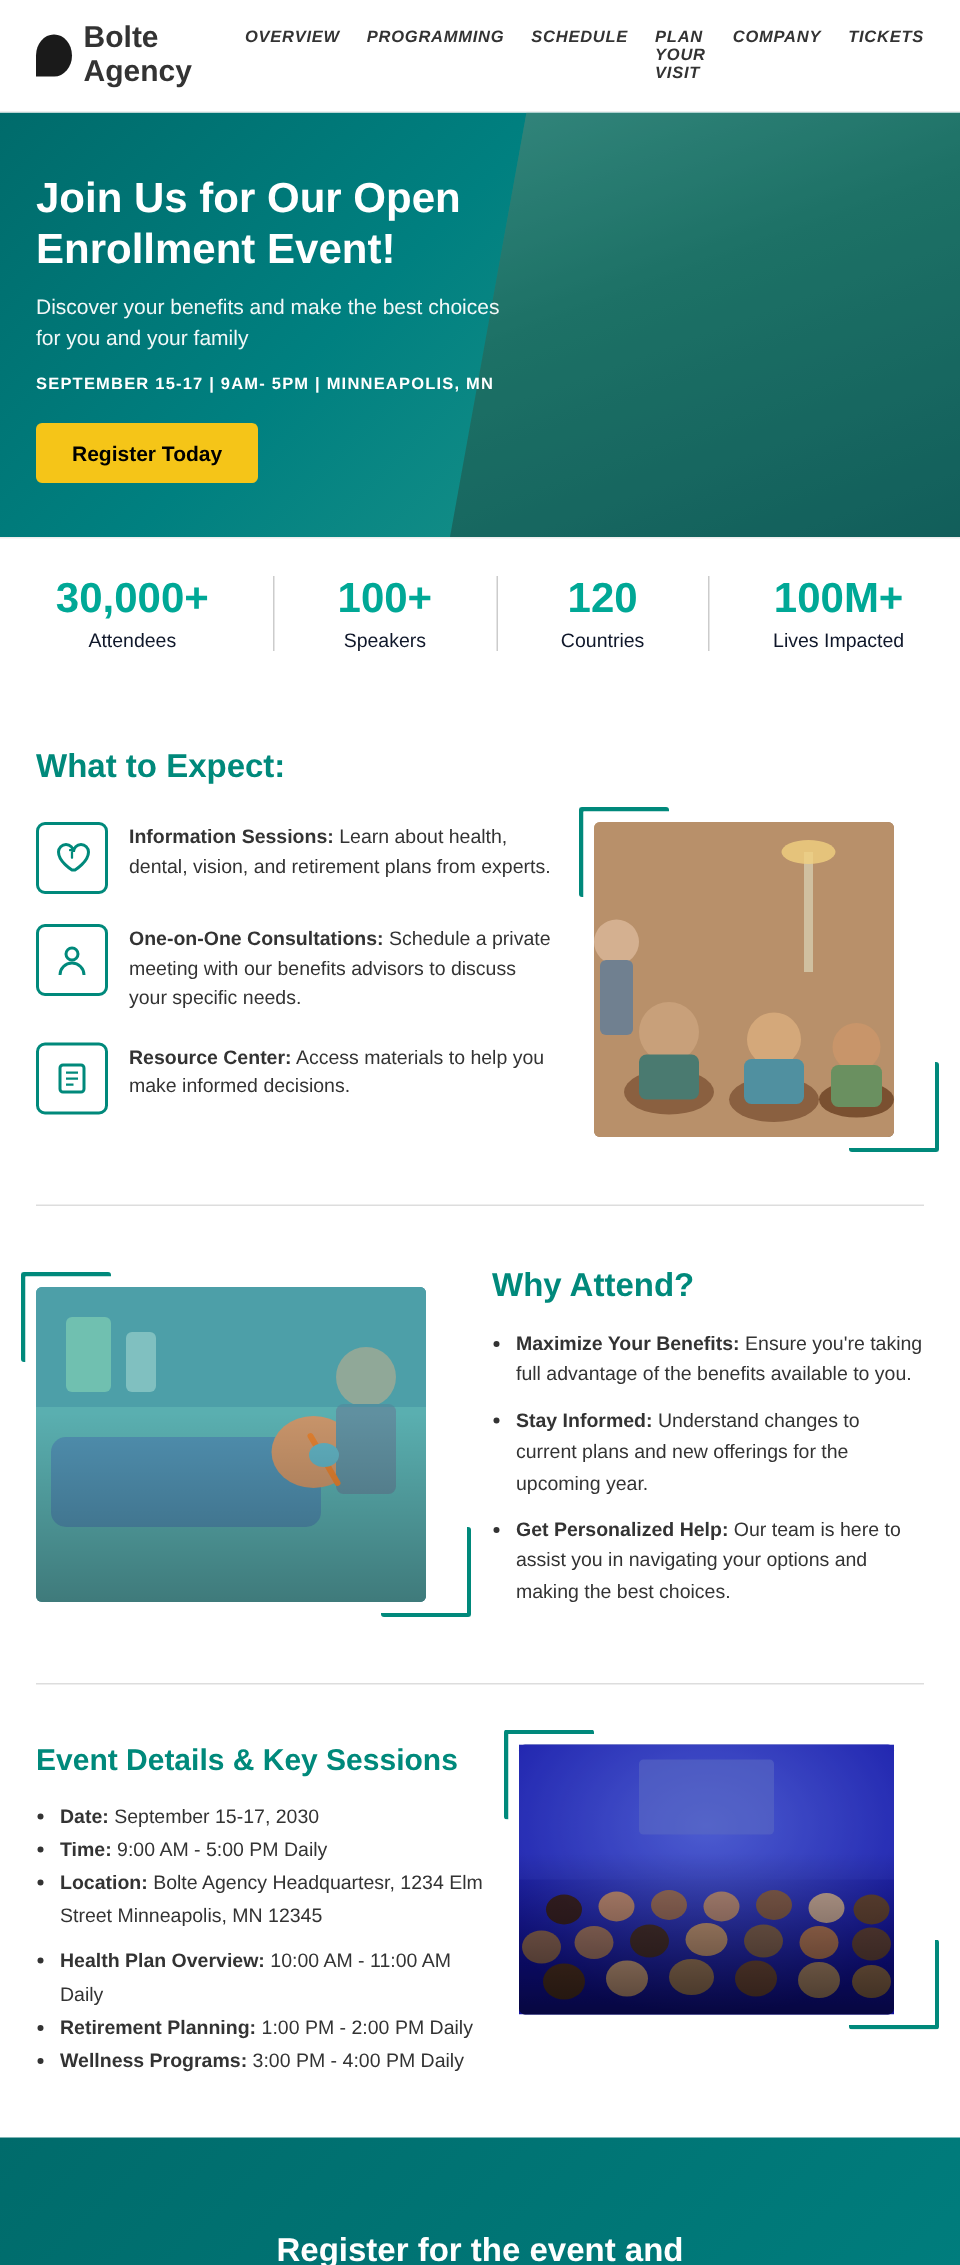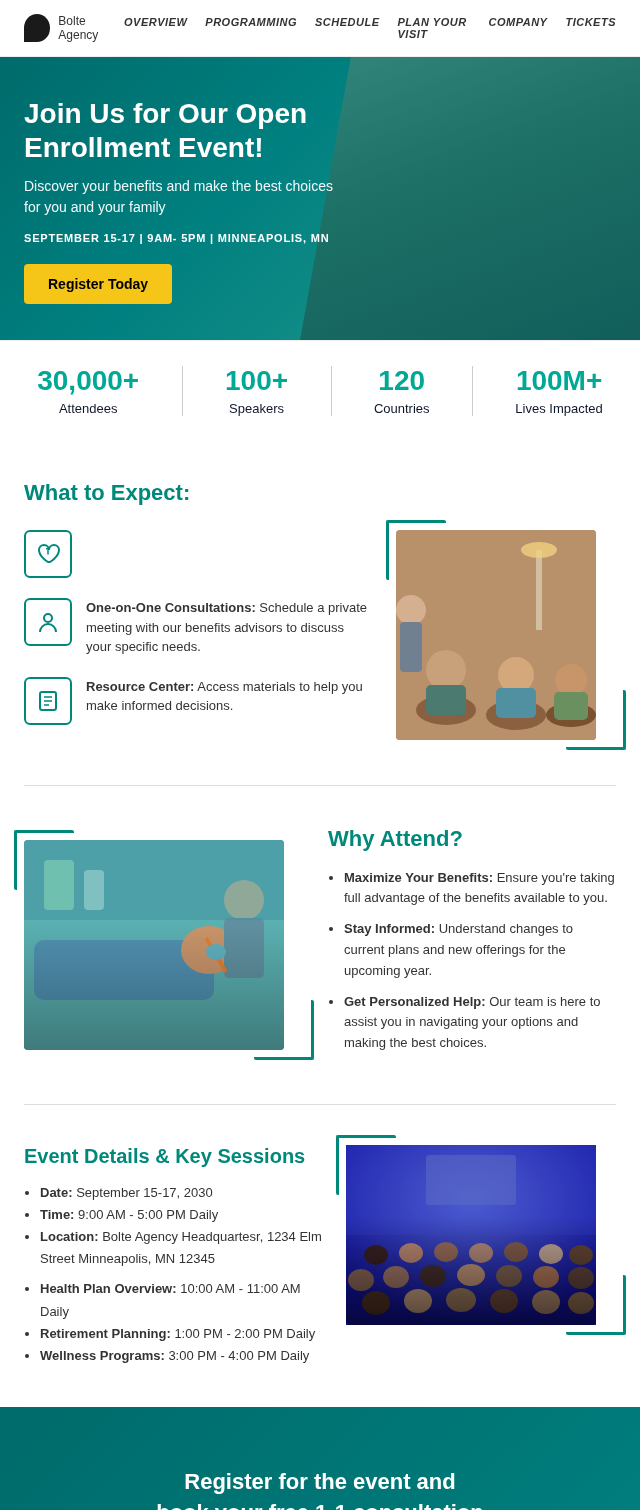--- a/index.html
+++ b/index.html
@@ -3,21 +3,21 @@
   <meta charset="utf-8">
   <style>
     * { margin: 0; padding: 0; box-sizing: border-box; }
     body { font-family: Arial, sans-serif; font-size: 14px; color: #333; width: 640px; }
 
     
     nav {
       display: flex; align-items: center; justify-content: space-between;
       padding: 14px 24px; background: #fff; border-bottom: 1px solid #eee;
     }
-    .nav-logo { display: flex; align-items: center; gap: 8px; font-weight: normal; font-size: 12px; }
+    .nav-logo { display: flex; align-items: center; gap: 8px; font-weight: bold; font-size: 20px; }
     .nav-logo-icon { width: 28px; height: 28px; background: #1a1a1a; border-radius: 50% 50% 50% 0; }
     .nav-links { display: flex; gap: 18px; }
     .nav-links a { text-decoration: none; color: #333; font-size: 11px; font-weight: 600; letter-spacing: 0.5px; font-style: italic; }
 
     
     .hero {
       background: linear-gradient(135deg, #006b6b 0%, #008080 40%, #2a9d8f 100%);
       color: white; padding: 40px 24px 0 24px; position: relative; overflow: hidden; min-height: 260px;
     }
     .hero-content { max-width: 310px; }
@@ -192,20 +192,24 @@
     <div class="expect-items">
 
       <div class="expect-item">
         <div class="expect-icon-box">
           <svg viewBox="0 0 28 28">
             <path d="M14 22s-9-5.5-9-12a5 5 0 0110 0 5 5 0 0110 0c0 6.5-9 12-9 12z" fill="none" stroke="#00897b" stroke-width="2"></path>
             <rect x="12" y="8" width="4" height="1.5" rx="0.5" fill="#00897b"></rect>
             <rect x="13.25" y="9.5" width="1.5" height="5" rx="0.5" fill="#00897b"></rect>
           </svg>
         </div>
+        <div class="expect-text">
+          <strong>Information Sessions:</strong>
+          <span>Learn about health, dental, vision, and retirement plans from experts.</span>
+        </div>
       </div>
 
       <div class="expect-item">
         <div class="expect-icon-box">
           <svg viewBox="0 0 28 28">
             <circle cx="14" cy="10" r="4" fill="none" stroke="#00897b" stroke-width="2"></circle>
             <path d="M6 24c0-4.4 3.6-8 8-8s8 3.6 8 8" fill="none" stroke="#00897b" stroke-width="2"></path>
           </svg>
         </div>
         <div class="expect-text">

